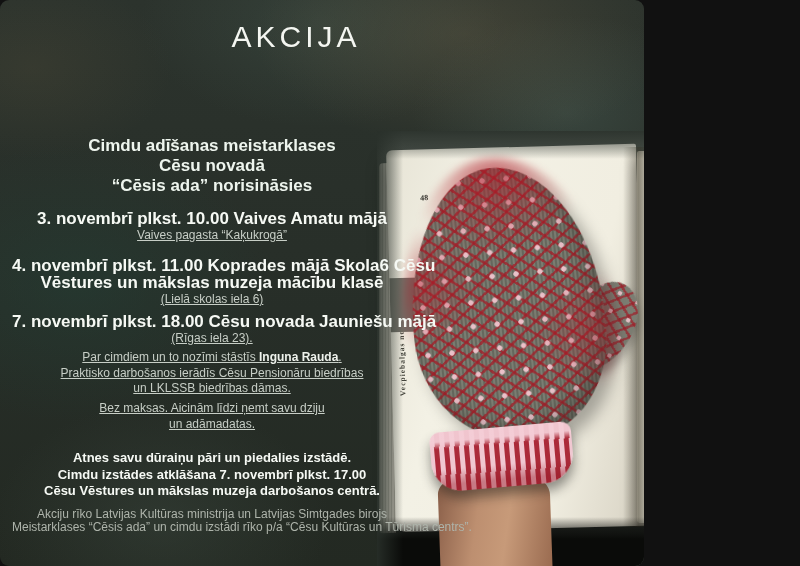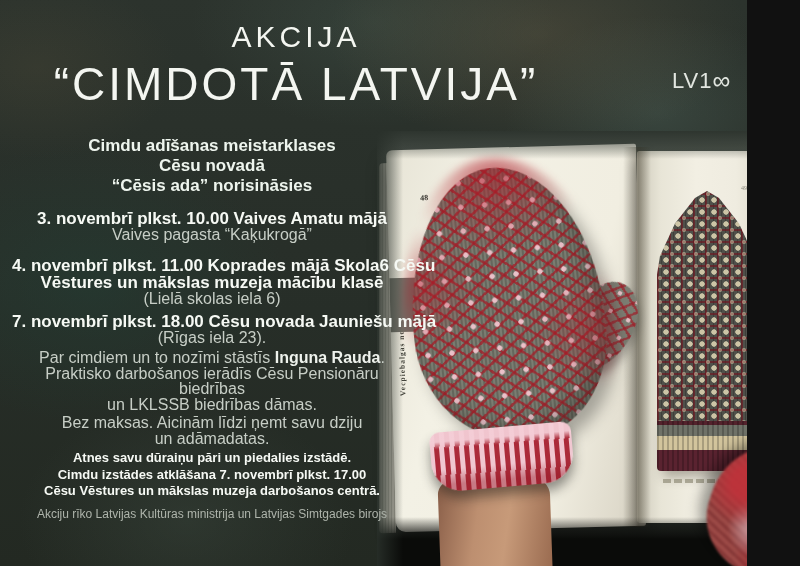--- a/index.html
+++ b/index.html
@@ -1,42 +1,43 @@
 <!DOCTYPE html>
 <html><head>
 <meta charset="utf-8">
 <style>
   html,body{margin:0;padding:0;background:#111;}
   .poster{
-    position:relative;width:747px;height:566px;overflow:hidden;
+    position:relative;width:644px;height:566px;overflow:hidden;
     font-family:"Liberation Sans",sans-serif;color:#f2f5f0;
     background-color:#2a312b;
     background-image:
       radial-gradient(300px 160px at 72% 6%, rgba(125,110,80,.28), transparent 70%),
       radial-gradient(220px 140px at 88% 20%, rgba(90,115,105,.30), transparent 70%),
       radial-gradient(260px 150px at 50% 4%, rgba(70,90,80,.35), transparent 70%),
       radial-gradient(280px 200px at 12% 50%, rgba(35,65,55,.45), transparent 70%),
       radial-gradient(240px 170px at 25% 92%, rgba(70,85,75,.30), transparent 70%),
       radial-gradient(200px 130px at 5% 12%, rgba(95,85,60,.22), transparent 70%),
       linear-gradient(180deg,#2c332d 0%,#272e28 55%,#232922 100%);
+    border-radius: 9px;
   }
   
   .titleblock{position:absolute;left:0;top:20px;width:592px;text-align:center;z-index:12;}
   .t1{font-size:30px;letter-spacing:4px;color:#f4f6f1;font-weight:400;}
   .t2{font-size:46px;letter-spacing:3px;color:#f4f6f1;font-weight:400;margin-top:3px;}
   .lv100{position:absolute;left:672px;top:68px;display:flex;align-items:center;gap:20px;z-index:12;}
   .lv100 .txt{font-size:22px;color:#e2e6e0;letter-spacing:1px;font-weight:400;}
   .lv100 .inf{font-size:25px;line-height:20px;vertical-align:-1px;}
   .flag{width:40px;height:23px;background:linear-gradient(180deg,#8e1f2f 0 41%,#f2f1ea 41% 59%,#8e1f2f 59% 100%);box-shadow:0 0 4px rgba(0,0,0,.4);}
   
   .col{position:absolute;left:12px;top:0;width:400px;z-index:11;text-align:center;}
   .blk{position:absolute;left:0;width:100%;}
   .sub{font-size:17px;font-weight:bold;line-height:20px;color:#eef5ee;}
   .b{font-size:17px;font-weight:bold;line-height:17px;color:#f6f9f4;white-space:nowrap;}
-  .l{font-size:16px;line-height:16px;color:#c7cec6;}
+  .l{font-size:12px;line-height:16px;color:#c7cec6;text-decoration:underline;}
   .cta{font-size:13px;font-weight:bold;line-height:16.5px;color:#f6f9f4;}
   .foot{font-size:12px;line-height:13px;color:#aeb4ab;white-space:nowrap;}
   
   .photo{position:absolute;left:377px;top:131px;width:423px;height:435px;z-index:1;
     background:linear-gradient(160deg,#49504a 0%,#4e554d 30%,#444b44 65%,#2e332d 100%);}
   .photofade{position:absolute;inset:0;z-index:60;pointer-events:none;
     background:
       linear-gradient(180deg, rgba(41,48,42,.85) 0px, rgba(41,48,42,0) 28px),
       linear-gradient(90deg, rgba(41,48,42,.9) 0px, rgba(41,48,42,0) 26px),
       linear-gradient(270deg, rgba(30,36,30,.5) 0px, rgba(30,36,30,0) 30px);}
@@ -135,21 +136,20 @@
   .shadowband{position:absolute;left:0;top:386px;width:423px;height:49px;z-index:8;
     background:linear-gradient(180deg, rgba(8,9,8,0), #0a0b09 45%);}
 </style>
 </head>
 <body>
 
 <div class="poster">
 
   <div class="titleblock">
     <div class="t1">AKCIJA</div>
-    <div class="t2">“CIMDOTĀ LATVIJA”</div>
   </div>
 
   <div class="lv100">
     <span class="txt"><span>LV</span><span>1</span><span class="inf">∞</span></span>
     <span class="flag"></span>
   </div>
 
   <div class="photo">
     <div class="ledge"></div>
     <div class="lpage">
@@ -203,29 +203,30 @@
       <div class="b">7. novembrī plkst. 18.00 Cēsu novada Jauniešu mājā</div>
       <div class="l">(Rīgas iela 23).</div>
     </div>
 
     <div class="blk l" style="top:350px;line-height:15.5px">
       <div><span>Par cimdiem un to nozīmi stāstīs </span><b style="color:#eef2ec">Inguna Rauda</b><span>.</span></div>
       <div>Praktisko darbošanos ierādīs Cēsu Pensionāru biedrības</div>
       <div>un LKLSSB biedrības dāmas.</div>
     </div>
 
-    <div class="blk l" style="top:415px;line-height:15.5px">
+    <div class="blk l" style="top:401px;line-height:15.5px">
       <div>Bez maksas.  Aicinām līdzi ņemt savu dziju</div>
       <div>un adāmadatas.</div>
     </div>
 
     <div class="blk cta" style="top:450px">
       <div>Atnes savu dūraiņu pāri un piedalies izstādē.</div>
       <div>Cimdu izstādes atklāšana 7. novembrī plkst. 17.00</div>
       <div>Cēsu Vēstures un mākslas muzeja darbošanos centrā.</div>
     </div>
 
     <div class="blk foot" style="top:508px">
       <div>Akciju rīko Latvijas Kultūras ministrija un Latvijas Simtgades birojs</div>
+      <div>Meistarklases “Cēsis ada” un cimdu izstādi rīko p/a “Cēsu Kultūras un Tūrisma centrs”.</div>
     </div>
 
   </div>
 </div>
 
 </body></html>

